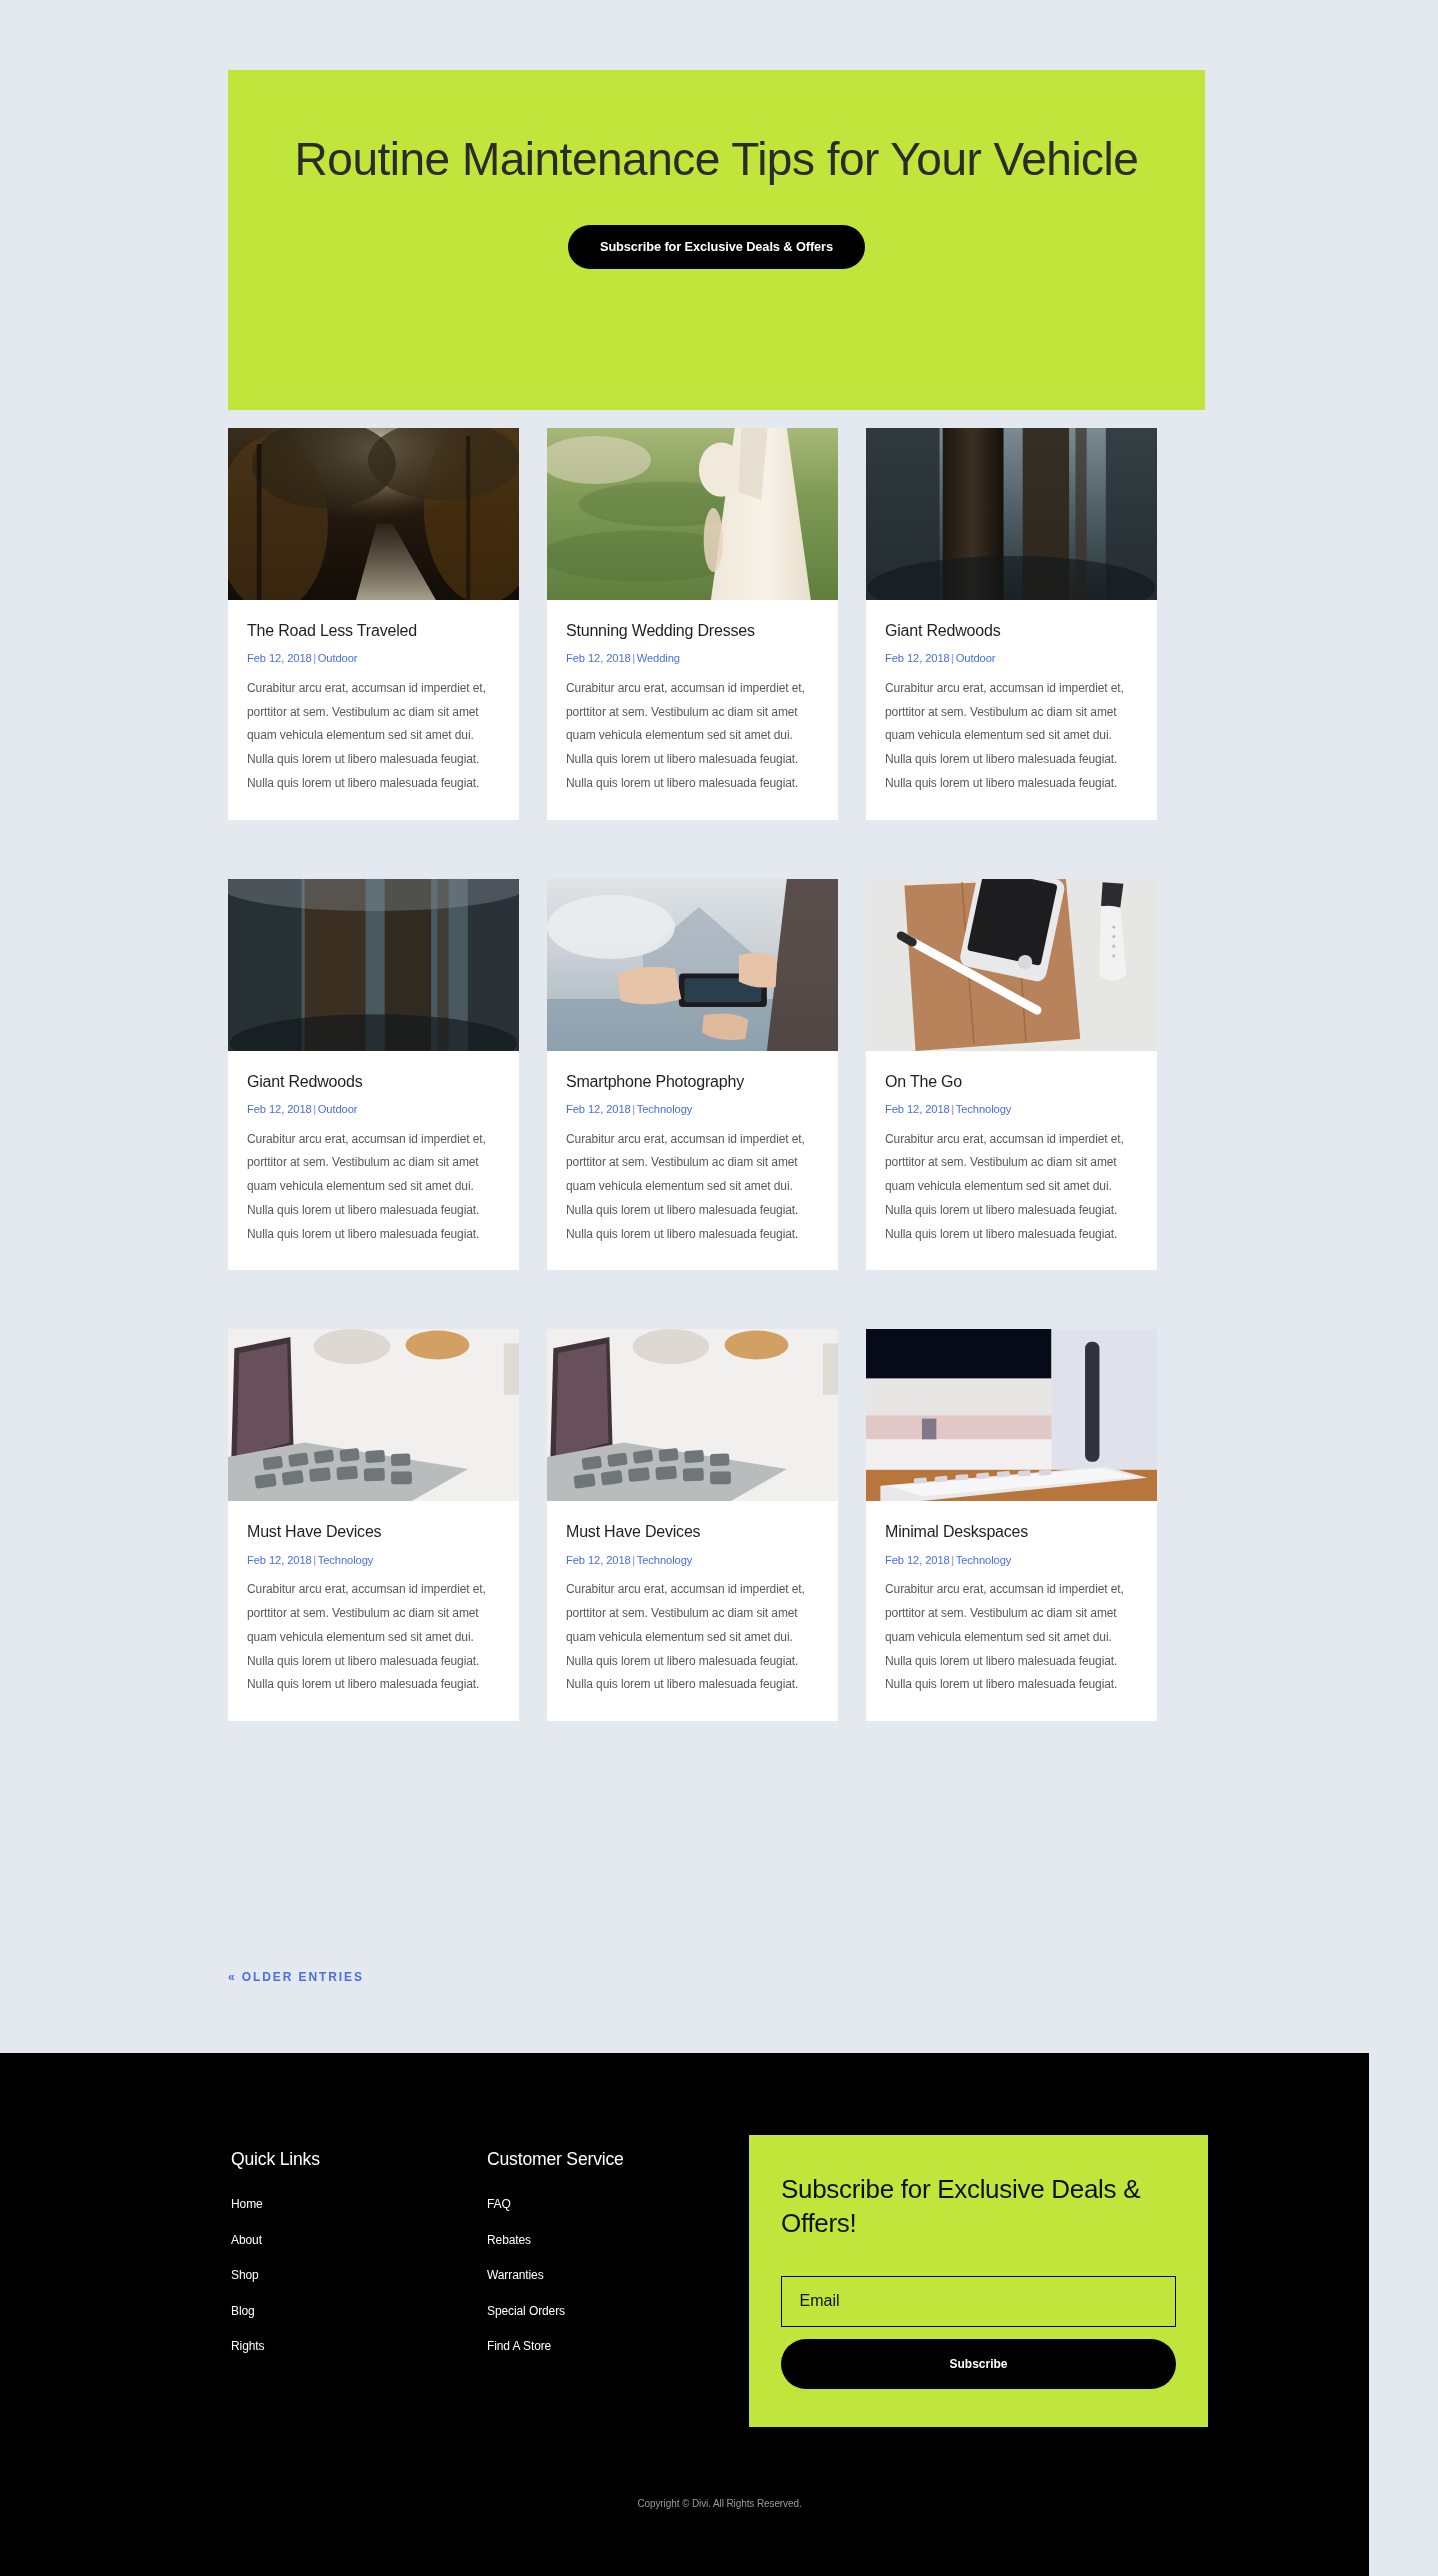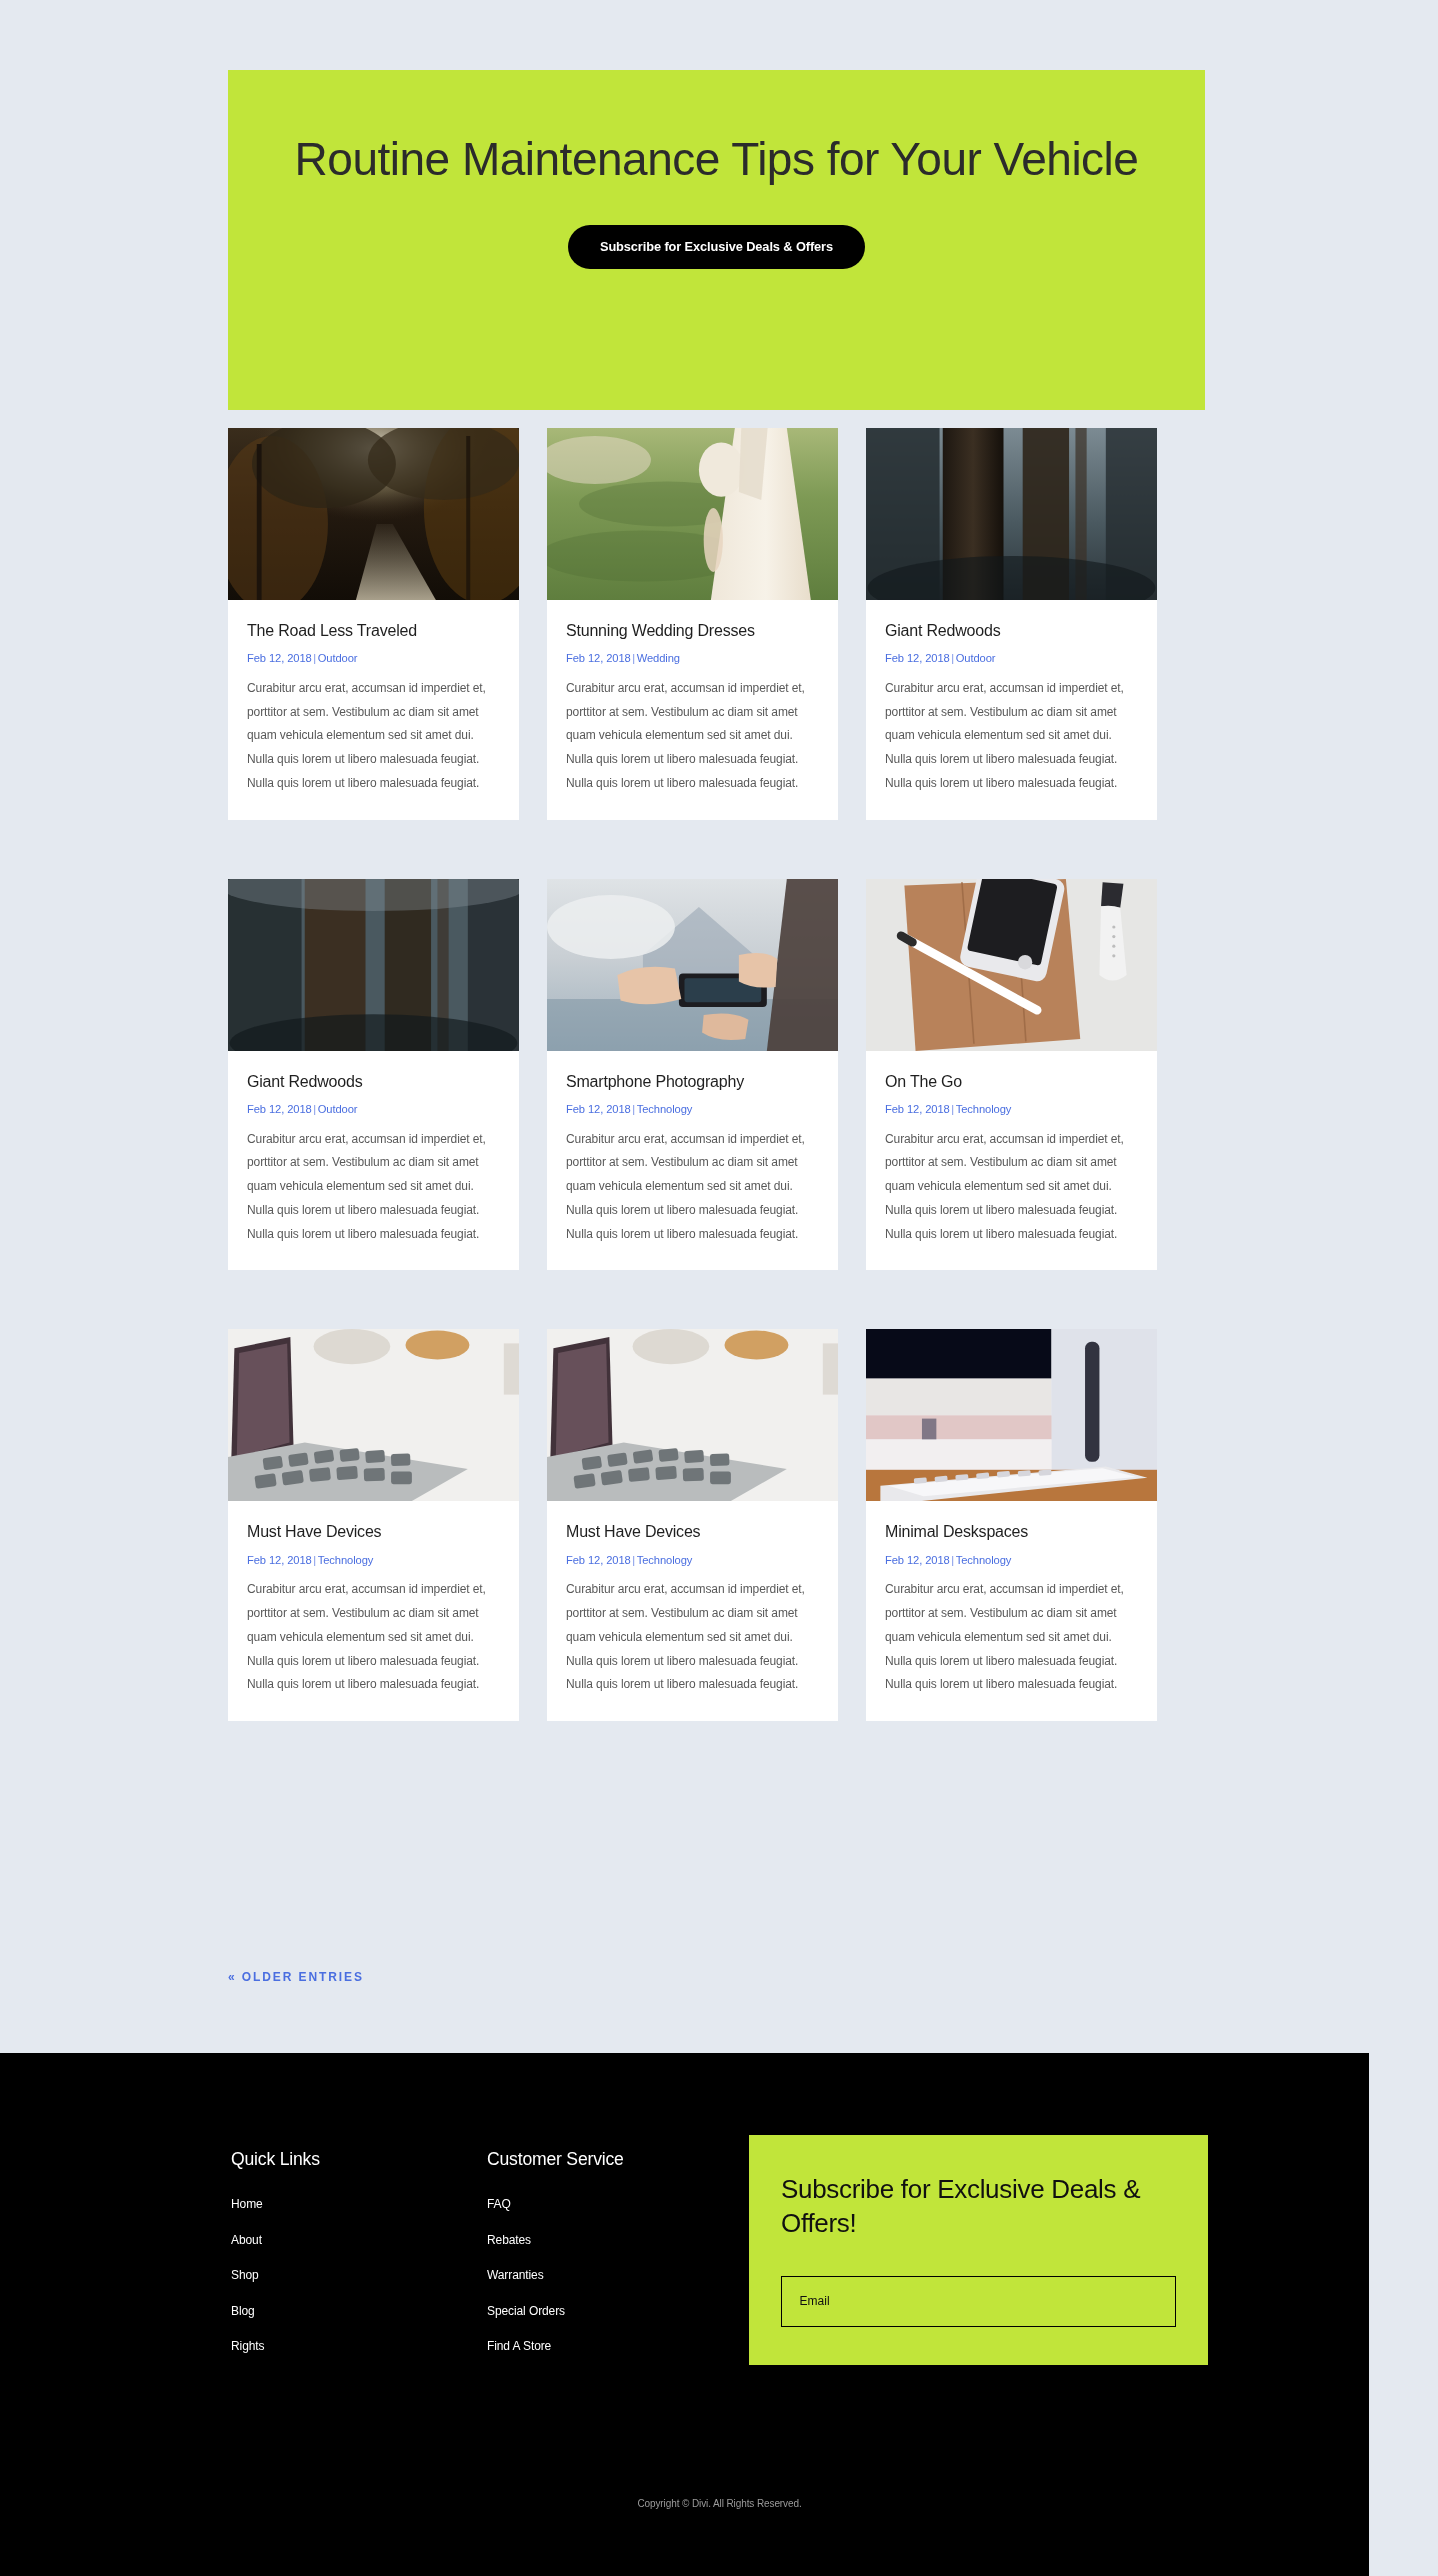--- a/index.html
+++ b/index.html
@@ -179,21 +179,21 @@
     font-weight: 400;
     letter-spacing: -0.3px;
     margin-bottom: 35px;
   }
   .subscribe-input {
     width: 100%;
     height: 51px;
     background: transparent;
     border: 1.6px solid #000000;
     padding: 0 17.6px;
-    font-size: 12px;
+    font-size: 16px;
     color: #101010;
     font-family: "Liberation Sans", sans-serif;
     outline: none;
     display: block;
   }
   .subscribe-input::placeholder { color: #101010; opacity: 1; }
   .subscribe-btn {
     margin-top: 12.8px;
     width: 100%;
     height: 50px;
@@ -554,20 +554,21 @@
         <a class="footer-link">FAQ</a>
         <a class="footer-link">Rebates</a>
         <a class="footer-link">Warranties</a>
         <a class="footer-link">Special Orders</a>
         <a class="footer-link">Find A Store</a>
       </div>
 
       <div class="subscribe-box">
         <h3 class="subscribe-title">Subscribe for Exclusive Deals &amp; Offers!</h3>
         <input class="subscribe-input" type="text" placeholder="Email" style="">
+        <button class="subscribe-btn">Subscribe</button>
       </div>
 
     </div>
   </footer>
 
   <div class="copyright">Copyright © Divi. All Rights Reserved.</div>
 
 </div>
 
 

